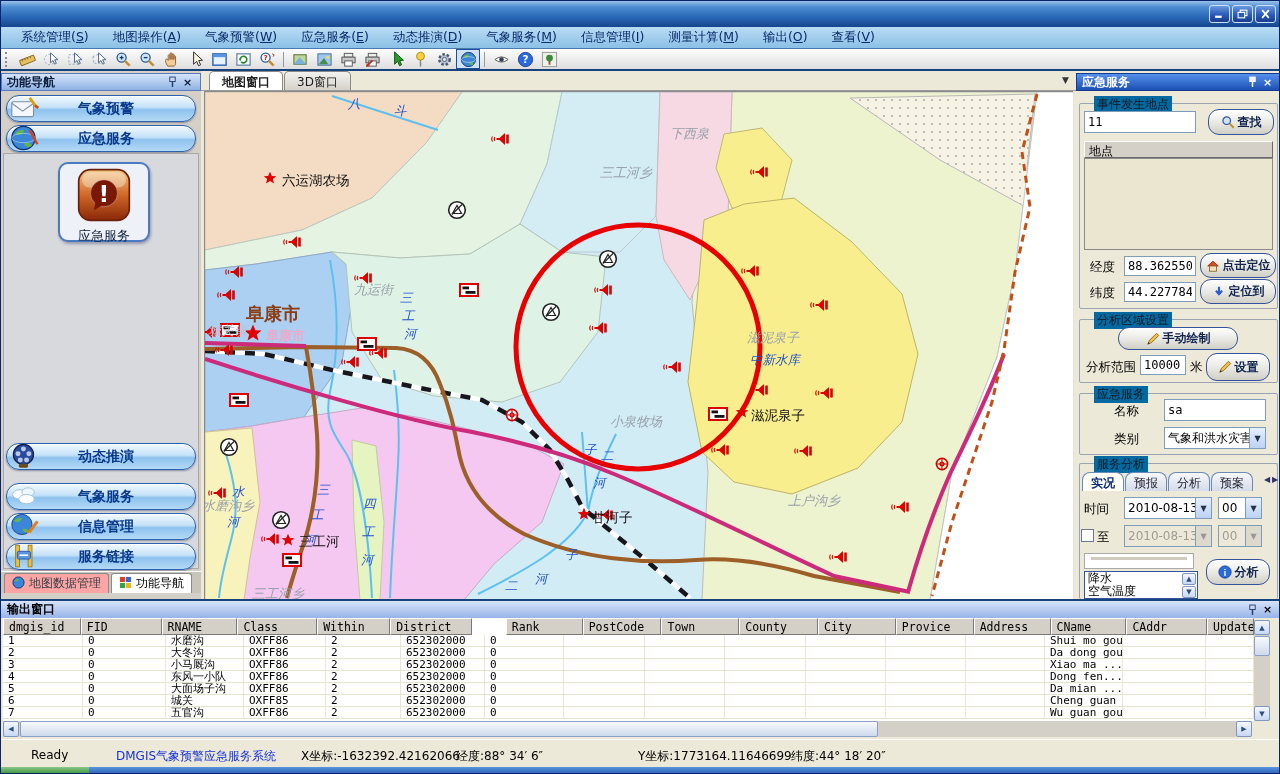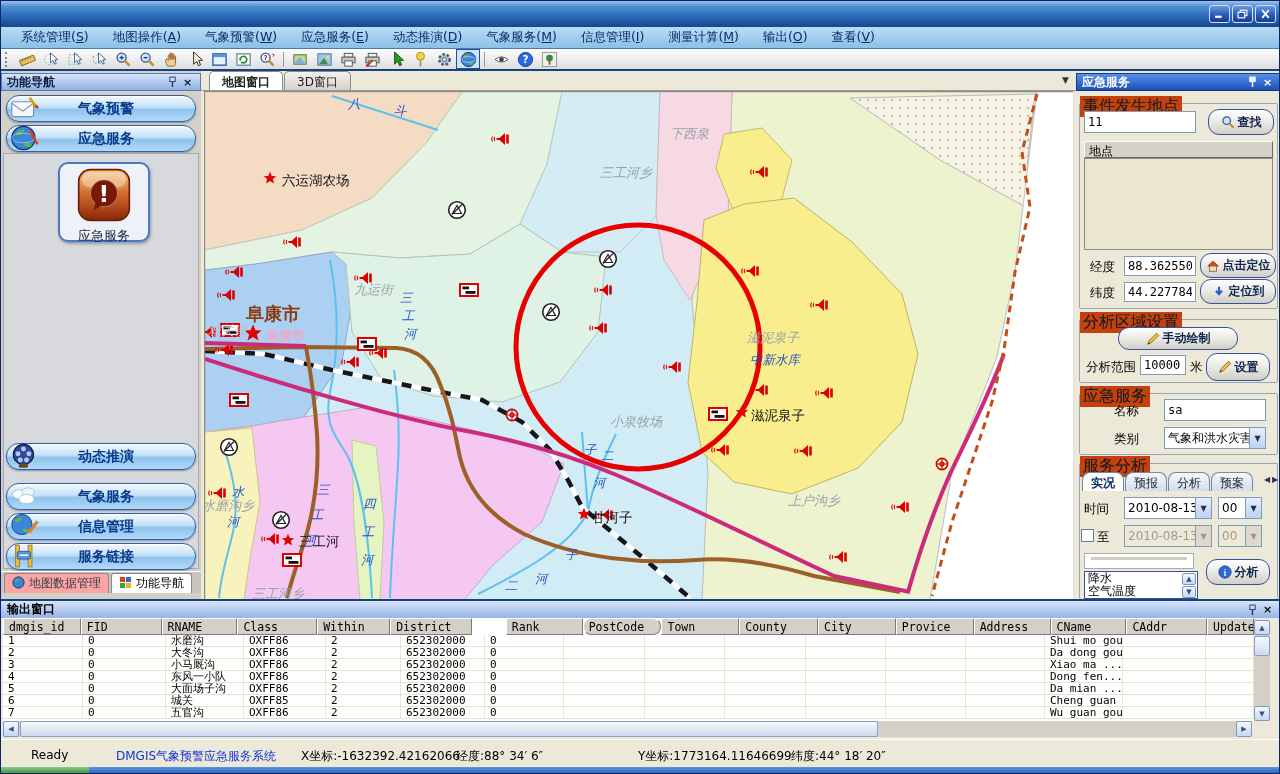--- a/index.html
+++ b/index.html
@@ -52,21 +52,21 @@
 .m-town{font:italic 13px "DejaVu Serif","Liberation Serif",serif;fill:#98a0aa}
 .m-townfaint{font:italic 13px "DejaVu Serif",serif;fill:#c0bed0}
 .m-river{font:italic 12.5px "DejaVu Serif",serif;fill:#2050c8}
 .m-place{font:13.5px "DejaVu Sans",sans-serif;fill:#101010}
 .m-city{font:bold 18px "DejaVu Sans",sans-serif;fill:#8a3c14}
 .m-cityghost{font:bold 13px "DejaVu Sans",sans-serif;fill:#f0a8c8}
 
 #rightpanel{position:absolute;left:1075px;top:0;width:205px;height:528px;background:#ece9d8;overflow:hidden}
 #rightpanel .phead{width:205px;background:linear-gradient(180deg,#5490ec 0%,#1c50b4 100%);border:1px solid #123a88;color:#fff}
 .grp{position:absolute;left:3px;width:199px;border:1px solid #9aa4b4;border-radius:2px}
-.grplbl{position:absolute;left:0;top:-8px;background:#c2410c;padding:0 3px;font-size:16px;color:#101820}
+.grplbl{position:absolute;left:14px;top:-8px;background:#0369a1;padding:0 3px;font-size:12px;color:#101820}
 .xinput{position:absolute;border:1px solid #7f9db9;background:#fff;font:12px "DejaVu Sans Mono","Liberation Mono",monospace;padding:1px 3px;color:#000}
 .xbtn{position:absolute;display:flex;align-items:center;justify-content:center;gap:3px;border:1px solid #35539c;border-radius:11px;background:linear-gradient(180deg,#fefefe 0%,#e8e8e2 55%,#cfcfc6 100%);font-size:12px;font-weight:bold;color:#10244f;box-shadow:inset 0 1px 0 #fff}
 .xbtn svg{width:14px;height:14px}
 .lbl{position:absolute;font-size:12.5px;color:#000}
 .listhead{position:absolute;background:#d4d0c8;border:1px solid;border-color:#fff #6a6a6a #6a6a6a #fff;font-size:12px;padding:1px 4px}
 .listarea{position:absolute;background:#ebe6d0;border:1px solid #8a8a8a}
 .combo{position:absolute;border:1px solid #7f9db9;background:#fff;font-size:12px;display:flex;align-items:center}
 .combo .cv{flex:1;padding:0 3px;overflow:hidden;white-space:nowrap}
 .combo .ca{width:16px;height:100%;background:linear-gradient(180deg,#e6eefc,#bcd2f4);border-left:1px solid #7f9db9;display:flex;align-items:center;justify-content:center;font-size:8px;color:#234}
 .combo.dis{background:#ece9d8;color:#a09c94}
@@ -690,21 +690,21 @@
   </div>
   <div id="otable">
       <div class="ohr">
         <span class="ohc" style="width: 80px;">dmgis_id</span>
         <span class="ohc" style="width: 83px;">FID</span>
         <span class="ohc" style="width: 78px;">RNAME</span>
         <span class="ohc" style="width: 82px;">Class</span>
         <span class="ohc" style="width: 75px;">Within</span>
         <span class="ohc" style="width: 84px;">District</span>
         <span class="ohc" style="width: 79px; margin-left: 34px;">Rank</span>
-        <span class="ohc" style="width: 81px; border-radius: 8px;">PostCode</span>
+        <span class="ohc" style="width: 81px;">PostCode</span>
         <span class="ohc" style="width: 80px;">Town</span>
         <span class="ohc" style="width: 81px;">County</span>
         <span class="ohc" style="width: 80px;">City</span>
         <span class="ohc" style="width: 80px;">Provice</span>
         <span class="ohc" style="width: 79px;">Address</span>
         <span class="ohc" style="width: 78px;">CName</span>
         <span class="ohc" style="width: 83px;">CAddr</span>
         <span class="ohc" style="width: 48px;">Update</span>
       </div>
       <div class="orow">

